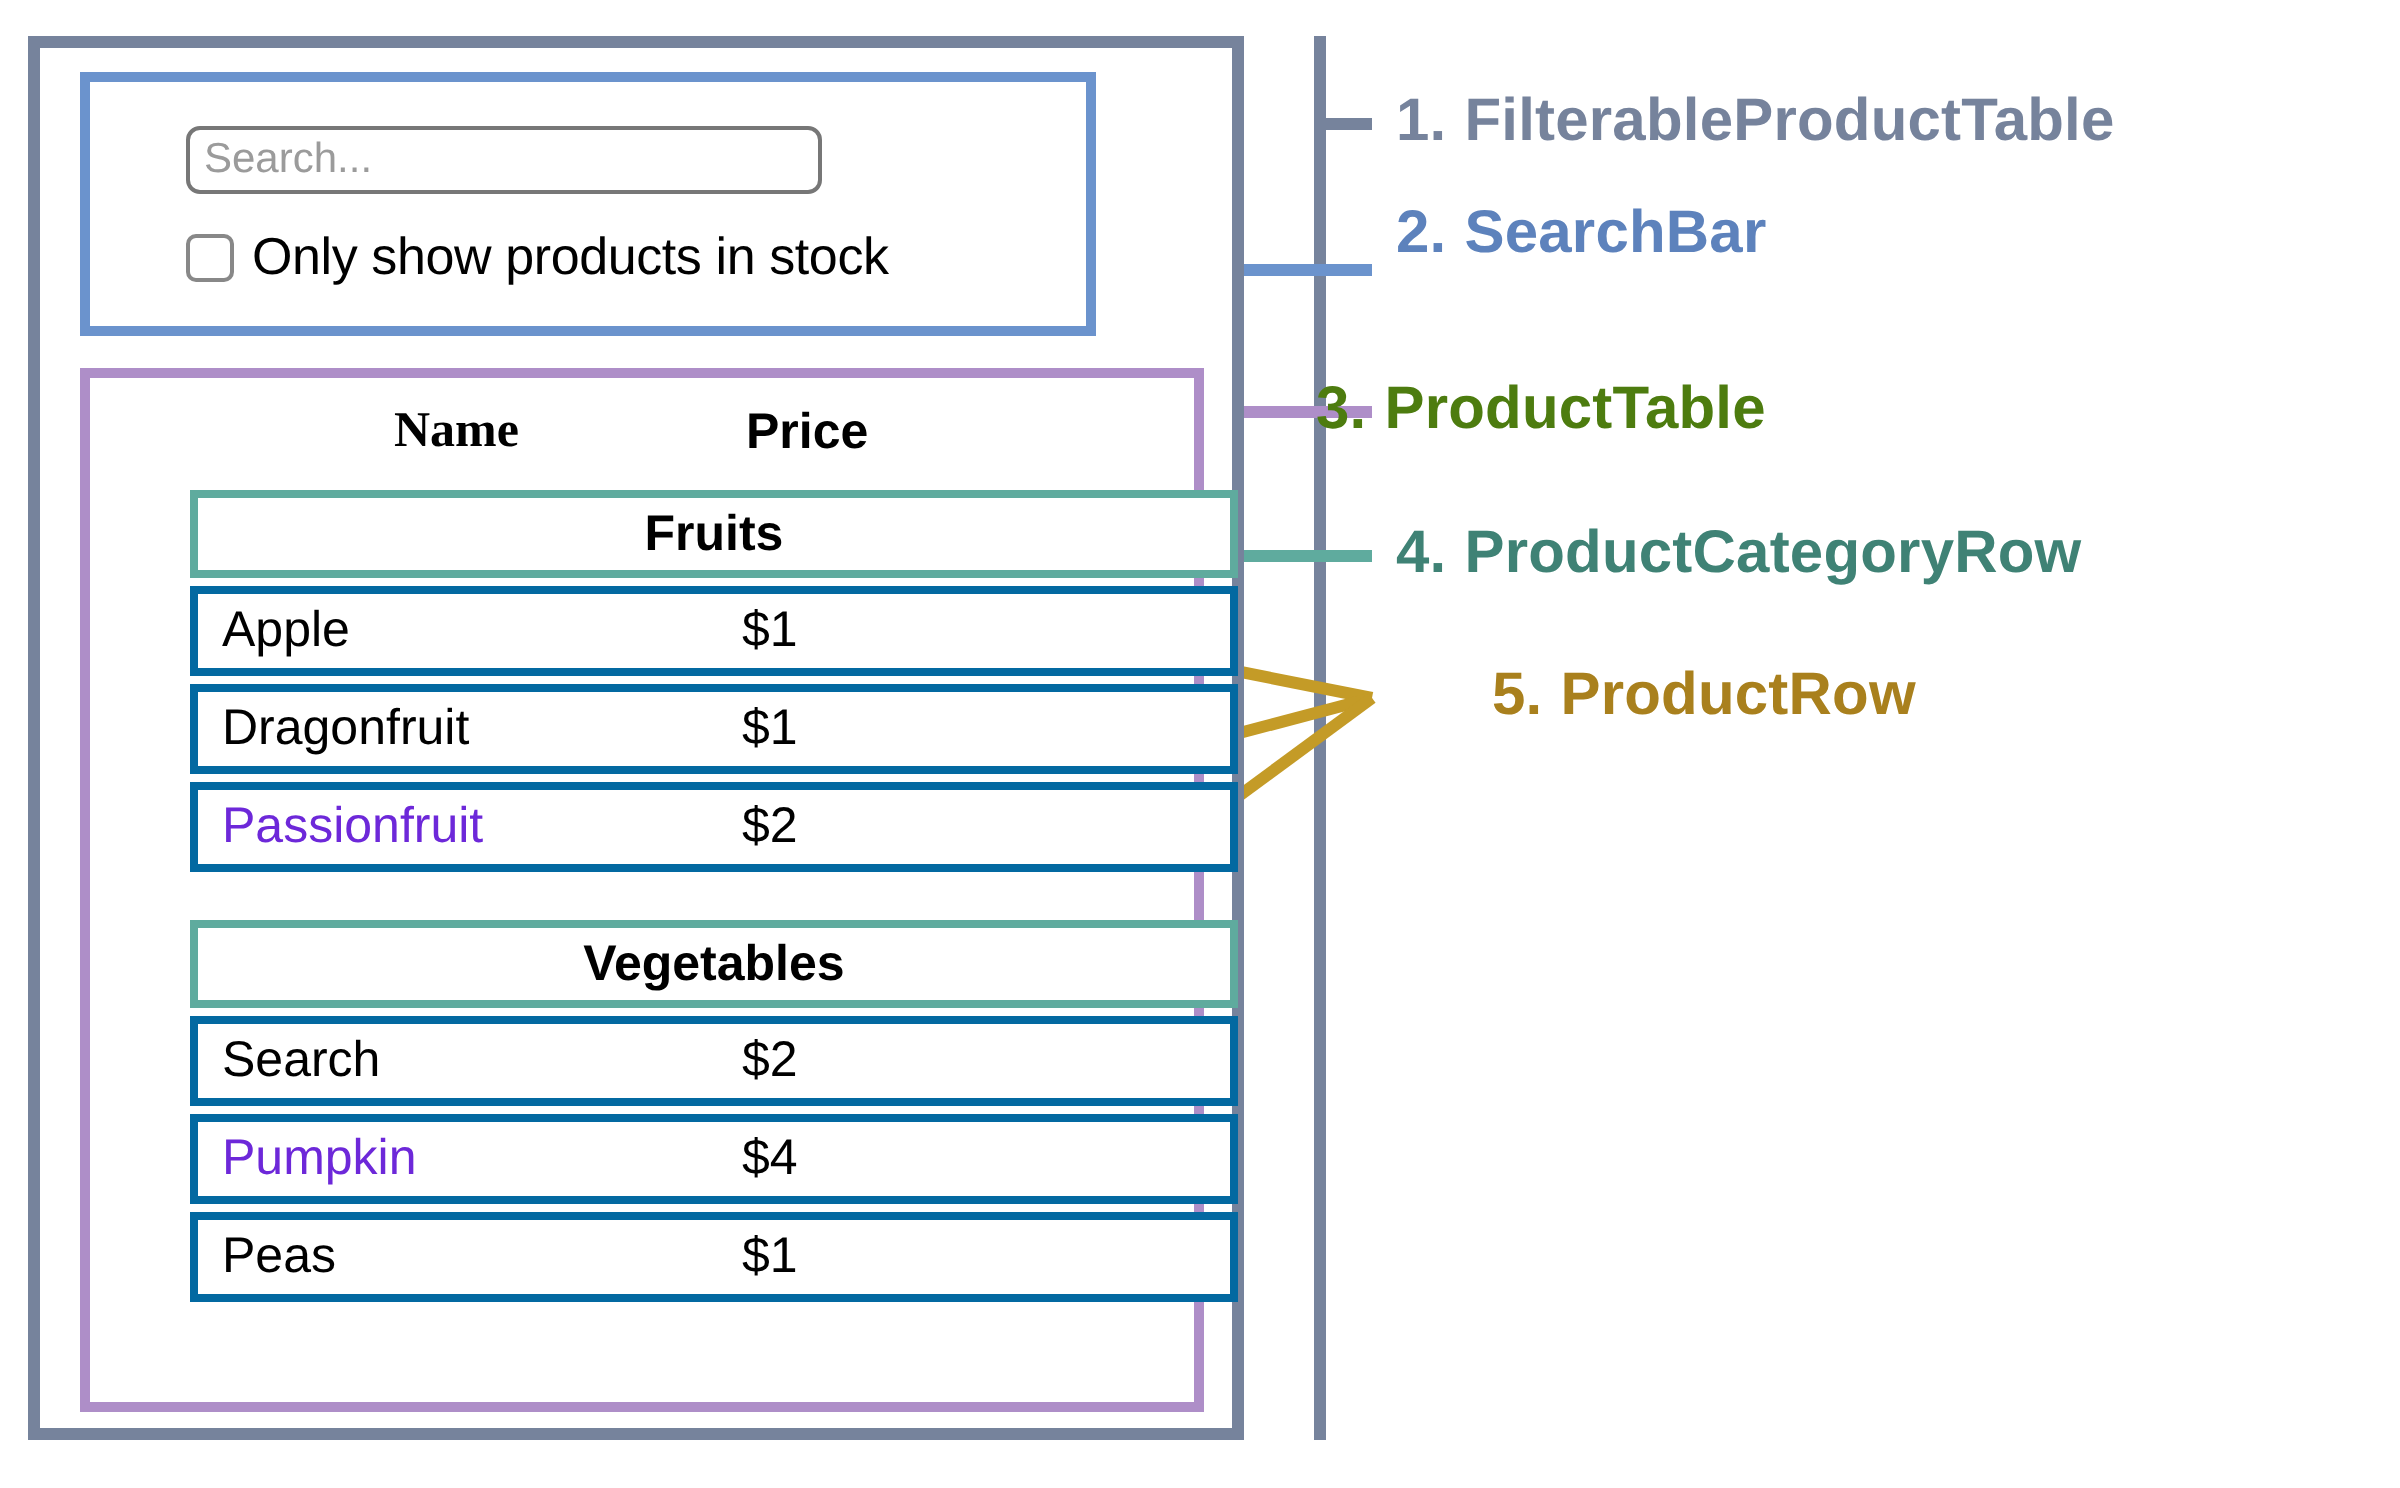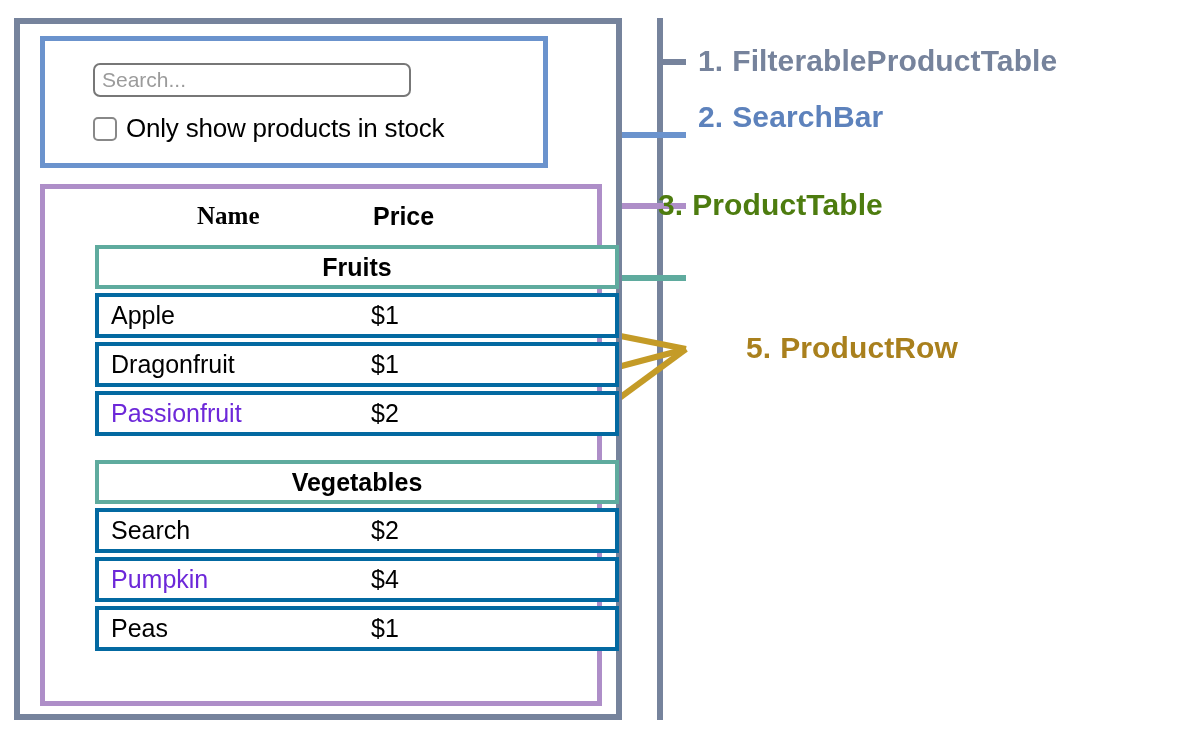--- a/index.html
+++ b/index.html
@@ -289,18 +289,21 @@
   <div class="legend">
     <div class="legend-item" style="left:698px; top:44px; color:#76839c;">
       <span class="legend-num">1.</span><span>FilterableProductTable</span>
     </div>
     <div class="legend-item" style="left:698px; top:100px; color:#5d82bc;">
       <span class="legend-num">2.</span><span>SearchBar</span>
     </div>
     <div class="legend-item" style="left:658px; top:188px; color:#4d7c0f;">
       <span class="legend-num">3.</span><span>ProductTable</span>
     </div>
+    <div class="legend-item" style="left:698px; top:260px; color:#3f8275;">
+      <span class="legend-num">4.</span><span>ProductCategoryRow</span>
+    </div>
     <div class="legend-item" style="left:698px; top:331px; color:#a9801d;margin-left:48px;">
       <span class="legend-num">5.</span><span>ProductRow</span>
     </div>
   </div>
 
 </div>
 
 </body></html>

